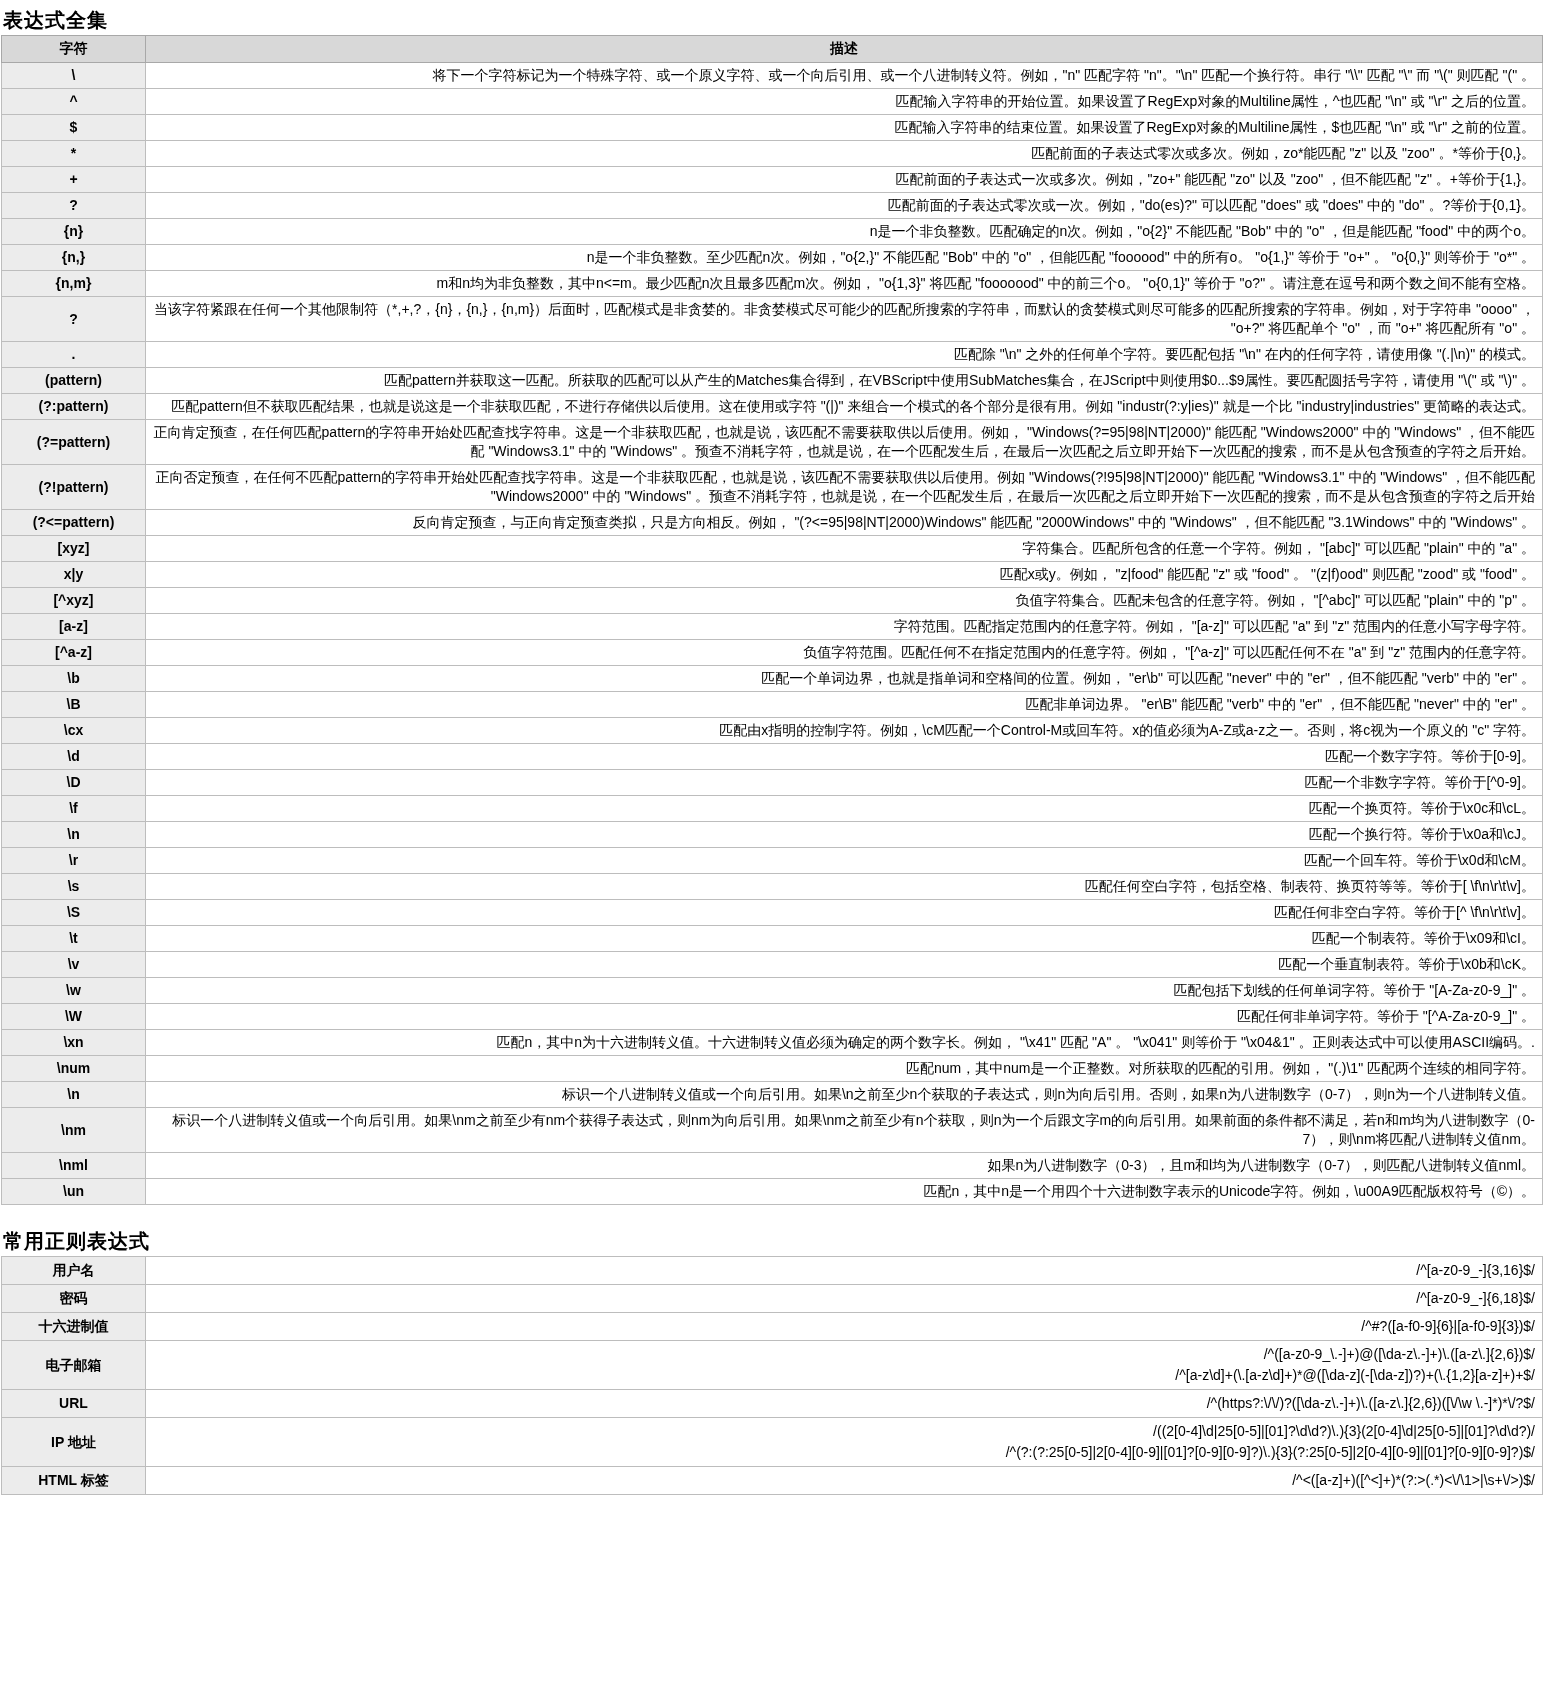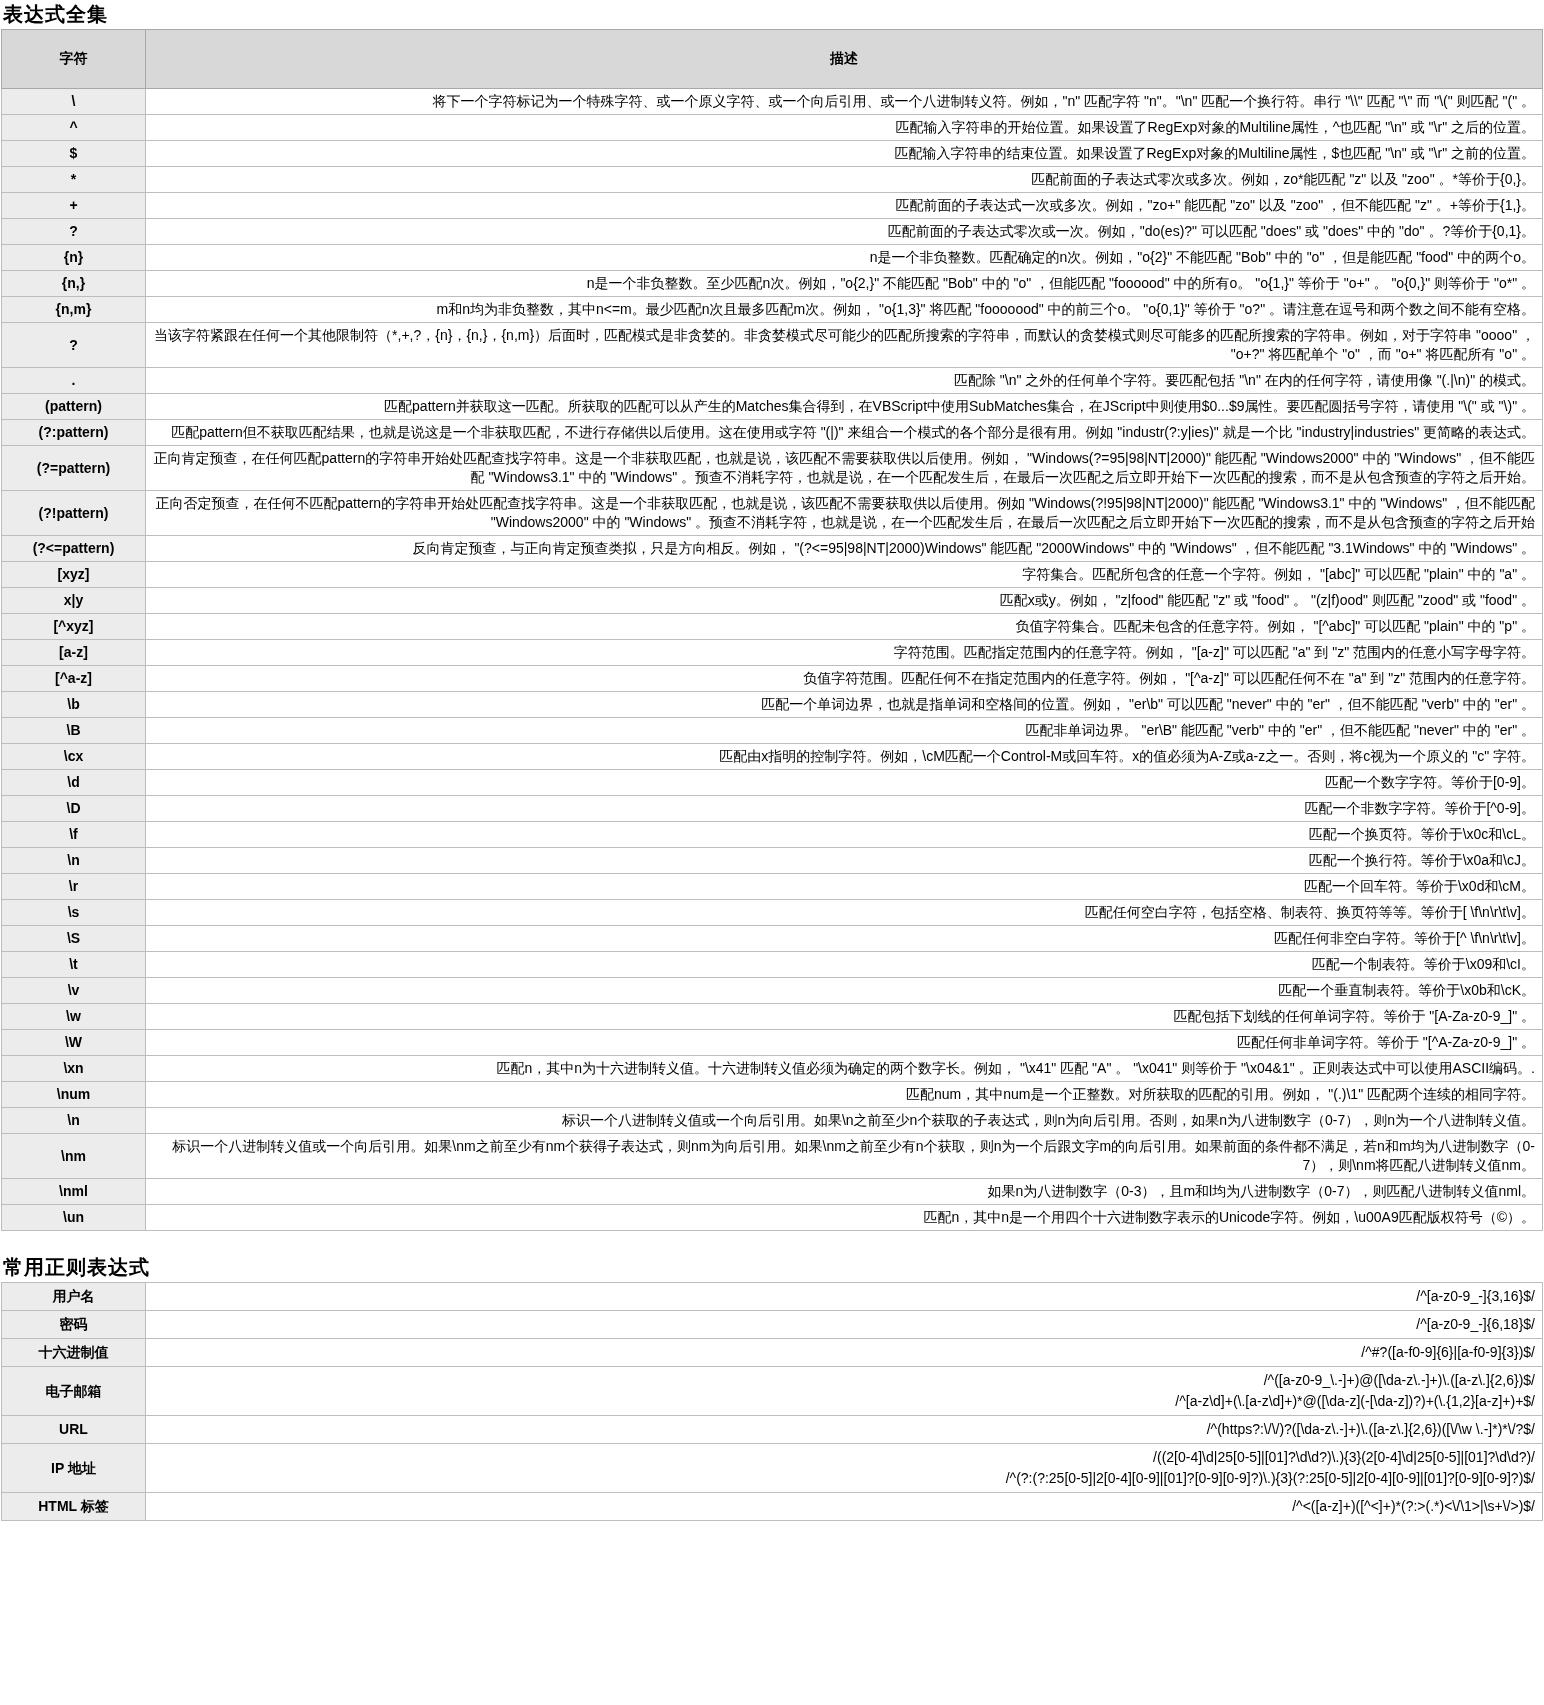--- a/index.html
+++ b/index.html
@@ -1,30 +1,30 @@
 <!DOCTYPE html>
 <html><head>
 <meta charset="utf-8">
 <style>
   html,body{margin:0;padding:0;background:#fff;color:#000;}
   body{width:1544px;font-family:"Liberation Sans","DejaVu Sans",sans-serif;}
-  .page{padding:1px 1px 10px 1px;}
+  .page{padding:1px 1px 10px 1px;margin-top:6px;}
   h1.section-title{
     font-size:20px;font-weight:bold;line-height:24px;
     margin:1px 0 3px 2px;letter-spacing:1px;
   }
   h1.second{margin-top:24px;}
   table.ref{
     width:1542px;border-collapse:collapse;table-layout:fixed;
     border:1px solid #a8a8a8;
   }
   col.c1{width:144px;}
   th{
     background:#d8d8d8;border:1px solid #a8a8a8;
-    font-size:14px;font-weight:bold;padding:20px 4px;text-align:center;
+    font-size:14px;font-weight:bold;padding:4px 4px;text-align:center;
   }
   td{
     border:1px solid #bdbdbd;font-size:14px;line-height:19px;
     padding:3px 7px;vertical-align:middle;word-break:break-word;
   }
   td.char-cell,td.label-cell{
     background:#ececec;text-align:center;font-weight:bold;padding:3px 3px;
   }
   td.desc-cell,td.pattern-cell{background:#ffffff;text-align:right;}
   .pattern-line{line-height:21px;}

